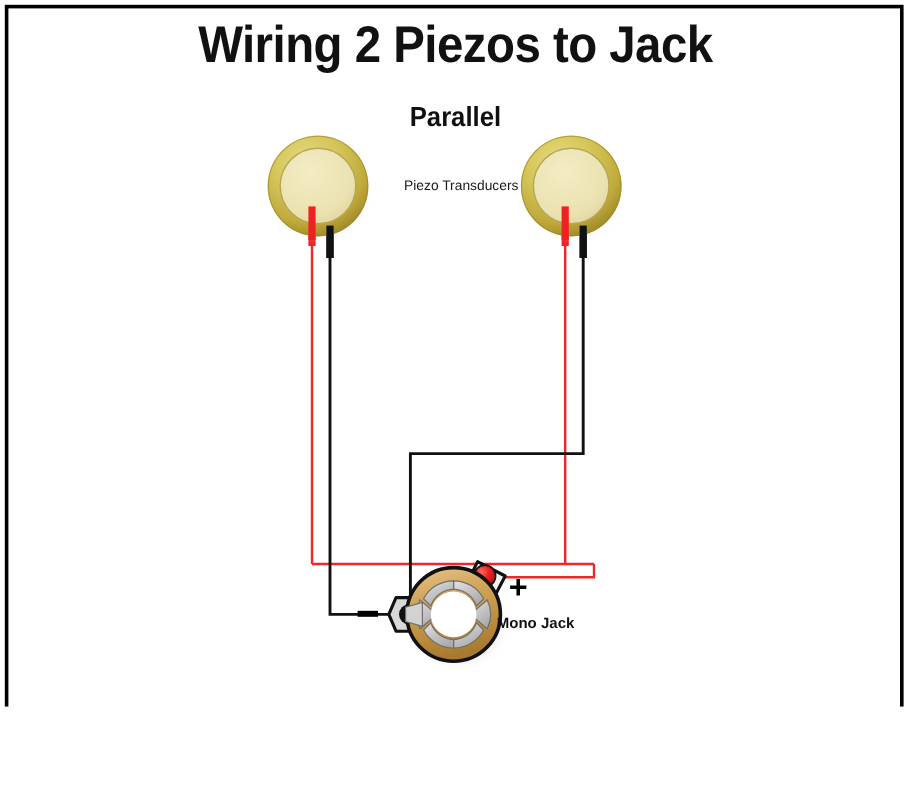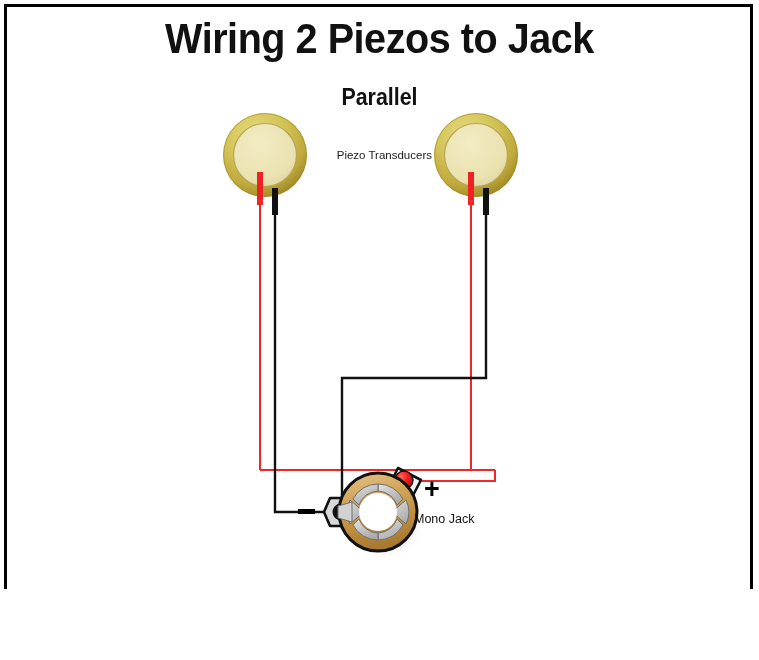--- a/index.html
+++ b/index.html
@@ -65,20 +65,21 @@
     color: #1a1a1a;
     white-space: nowrap;
   }
   #jack-label {
     position: absolute;
     left: 414px;
     top: 512px;
     font-size: 12.5px;
     color: #111111;
     white-space: nowrap;
+    font-weight: bold;
   }
   #plus-sign {
     position: absolute;
     left: 424px;
     top: 476px;
     font-size: 27px;
     font-weight: bold;
     line-height: 1;
     color: #000000;
     font-family: "Liberation Sans", sans-serif;

